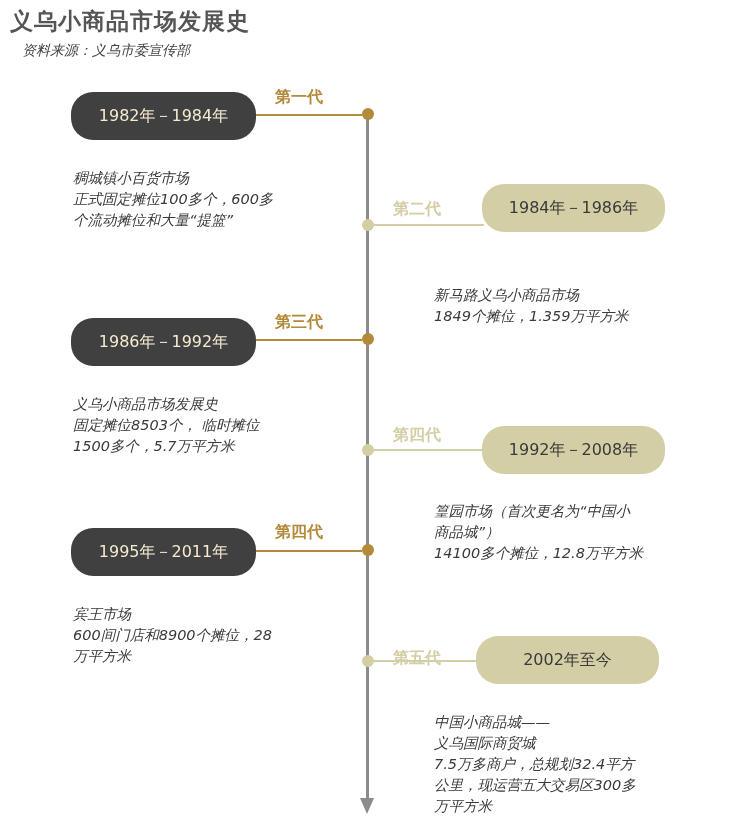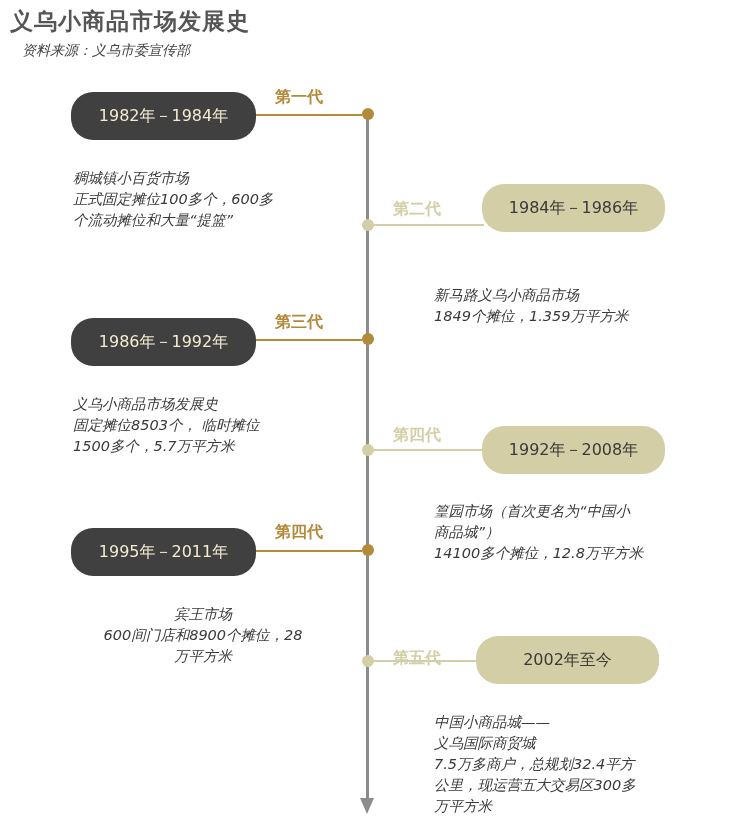--- a/index.html
+++ b/index.html
@@ -70,21 +70,21 @@
   <div class="desc" style="left:434px; top:501px; width:260px;">篁园市场（首次更名为“中国小
 商品城”）
 14100多个摊位，12.8万平方米</div>
 </div>
 
 <div>
   <div class="pill gold" style="left:71px; top:528px; width:185px;">1995年－2011年</div>
   <div class="conn gold" style="left:256px; top:550px; width:106px;"></div>
   <div class="dot gold" style="left:362px; top:544px;"></div>
   <div class="gen gold" style="left:275px; top:522px;">第四代</div>
-  <div class="desc" style="left:73px; top:604px; width:260px;text-align:center;">宾王市场
+  <div class="desc" style="left:73px; top:604px; width:260px;">宾王市场
 600间门店和8900个摊位，28
 万平方米</div>
 </div>
 
 <div>
   <div class="dot khaki" style="left:362px; top:655px;"></div>
   <div class="conn khaki" style="left:374px; top:660px; width:110px;"></div>
   <div class="pill khaki" style="left:476px; top:636px; width:183px;">2002年至今</div>
   <div class="gen khaki" style="left:393px; top:648px;">第五代</div>
   <div class="desc" style="left:434px; top:712px; width:260px;">中国小商品城——

